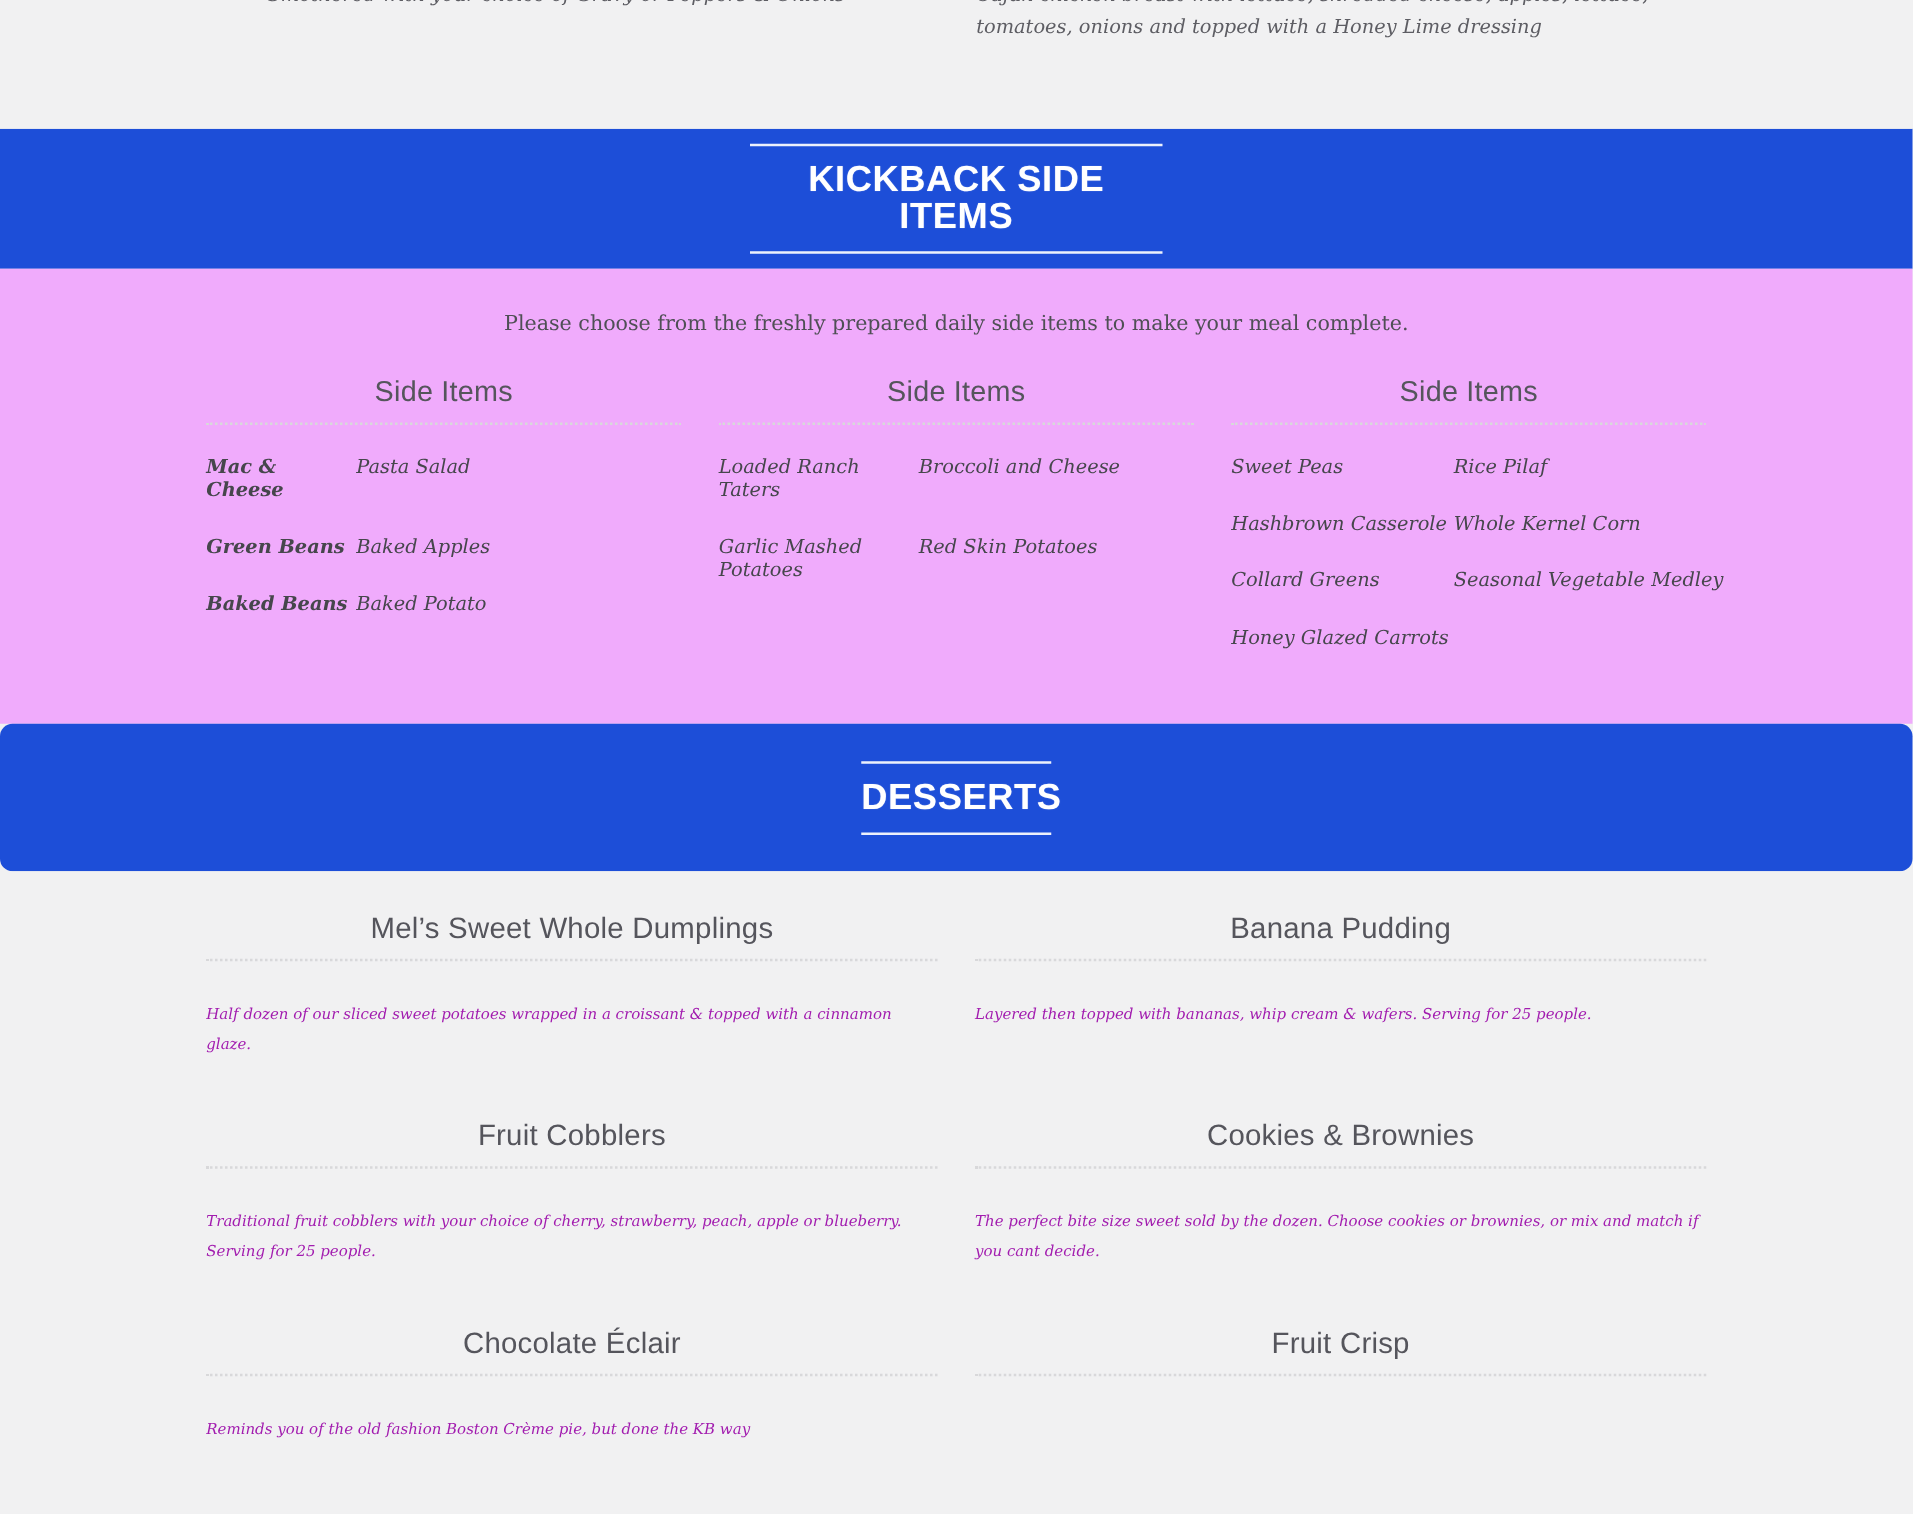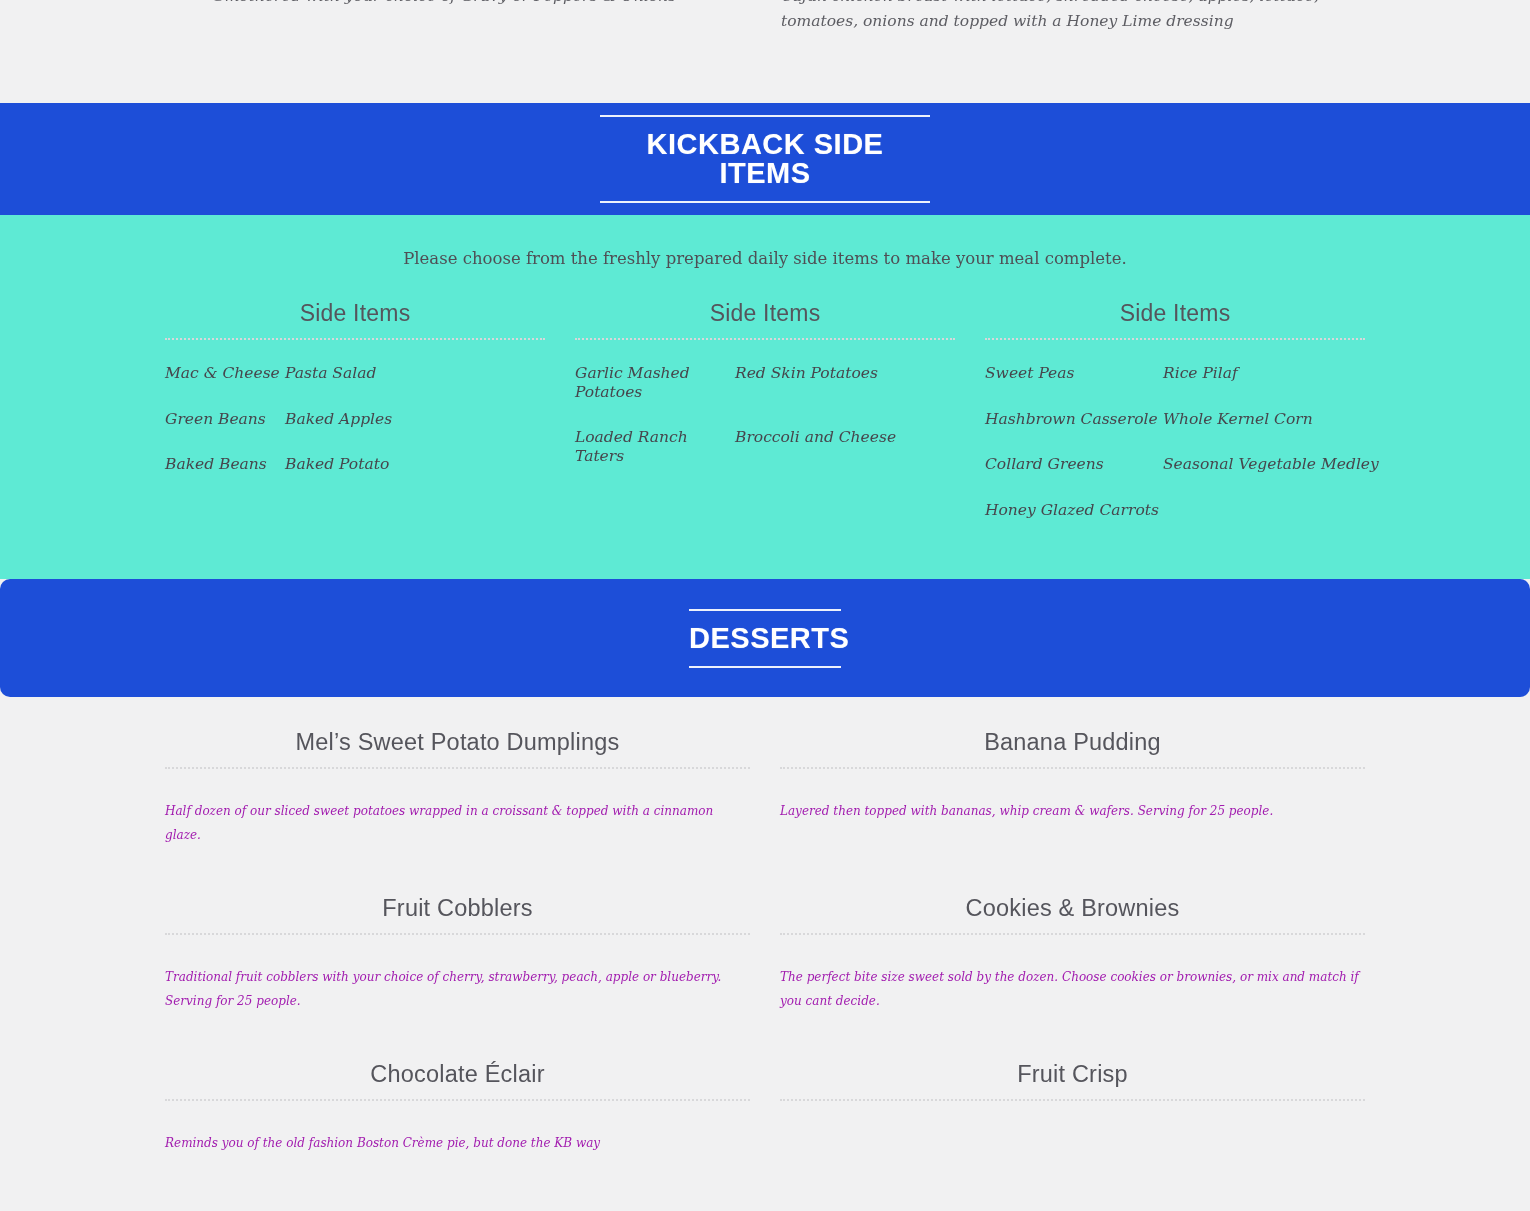--- a/index.html
+++ b/index.html
@@ -67,21 +67,21 @@
     padding: 13px 0 13px 0;
     border-top: 2px solid rgba(255,255,255,0.92);
     border-bottom: 2px solid rgba(255,255,255,0.92);
     text-shadow: 0 0 1px rgba(255,255,255,0.35);
   }
   .band.kickback .band-title { width: 330px; }
   .band.desserts .band-title { width: 152px; }
 
   
   .sides-section {
-    background: #5eead4;
+    background: #f0abfc;
     padding: 0 0 0 0;
   }
   .sides-intro {
     text-align: center;
     font-family: "DejaVu Serif", "Liberation Serif", serif;
     font-size: 16.5px;
     color: #4f4f55;
     padding-top: 32px;
     padding-bottom: 0;
     margin: 0;
@@ -118,21 +118,21 @@
     font-style: italic;
     font-size: 15.5px;
     color: #46464c;
     line-height: 1.2;
   }
   .item-row:last-child { margin-bottom: 0; }
   .item-a { flex: 0 0 auto; }
   .item-b { flex: 0 0 auto; }
 
   
-  .col1 .item-a { width: 120px; }
+  .col1 .item-a { width: 120px; font-weight: bold; }
   .col2 .item-a { width: 160px; }
   .col3 .item-a { width: 178px; }
 
   
   .desserts-section {
     background: #f1f1f2;
     padding: 32px 150px 0 150px;
   }
   .dessert-grid {
     display: flex;
@@ -205,27 +205,27 @@
             <span class="item-b">Baked Potato</span>
           </div>
         </div>
       </div>
 
       <div class="side-col col2">
         <h3 class="col-heading">Side Items</h3>
         <div class="dotted-rule"></div>
         <div class="items-rows">
           <div class="item-row">
+            <span class="item-a">Loaded Ranch Taters</span>
+            <span class="item-b">Broccoli and Cheese</span>
+          </div>
+          <div class="item-row">
             <span class="item-a">Garlic Mashed Potatoes</span>
             <span class="item-b">Red Skin Potatoes</span>
           </div>
-          <div class="item-row">
-            <span class="item-a">Loaded Ranch Taters</span>
-            <span class="item-b">Broccoli and Cheese</span>
-          </div>
         </div>
       </div>
 
       <div class="side-col col3">
         <h3 class="col-heading">Side Items</h3>
         <div class="dotted-rule"></div>
         <div class="items-rows">
           <div class="item-row">
             <span class="item-a">Sweet Peas</span>
             <span class="item-b">Rice Pilaf</span>
@@ -249,21 +249,21 @@
   </section>
 
   <section class="band desserts">
     <h2 class="band-title">DESSERTS</h2>
   </section>
 
   <section class="desserts-section">
     <div class="dessert-grid">
 
       <div class="dessert-cell">
-        <h3 class="dessert-title">Mel’s Sweet Potato Dumplings</h3>
+        <h3 class="dessert-title">Mel’s Sweet Whole Dumplings</h3>
         <div class="dotted-rule"></div>
         <p class="dessert-desc">Half dozen of our sliced sweet potatoes wrapped in a croissant &amp; topped with a cinnamon glaze.</p>
       </div>
 
       <div class="dessert-cell">
         <h3 class="dessert-title">Banana Pudding</h3>
         <div class="dotted-rule"></div>
         <p class="dessert-desc">Layered then topped with bananas, whip cream &amp; wafers. Serving for 25 people.</p>
       </div>
 

